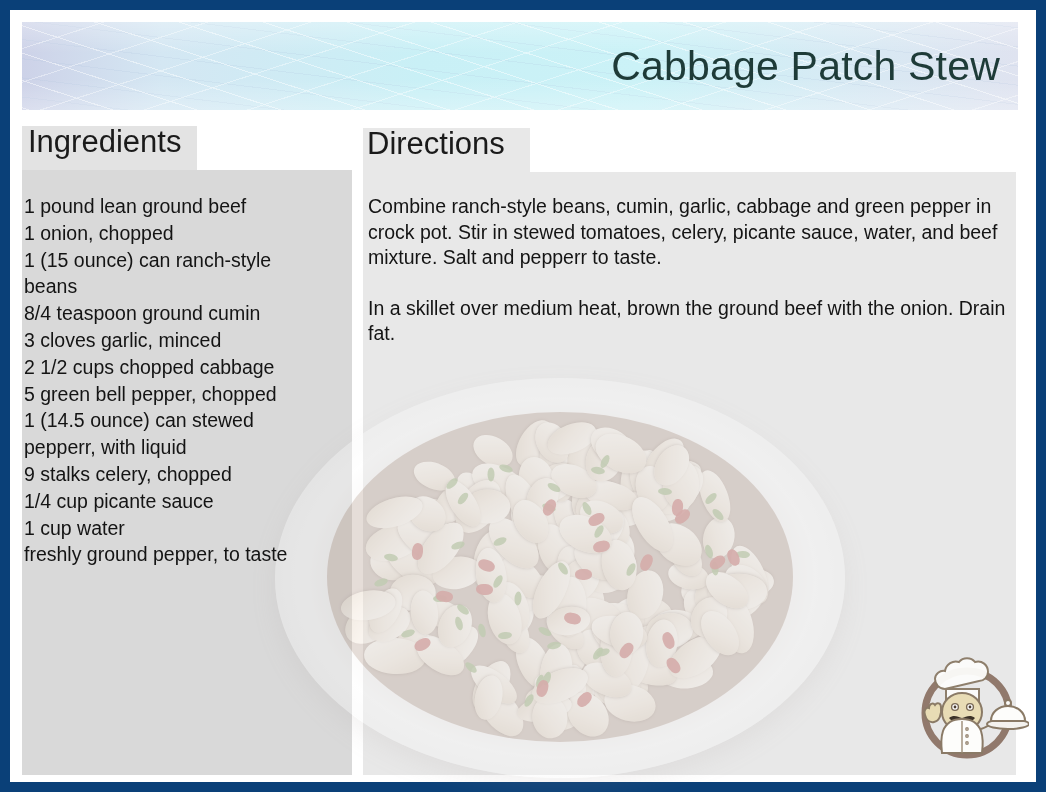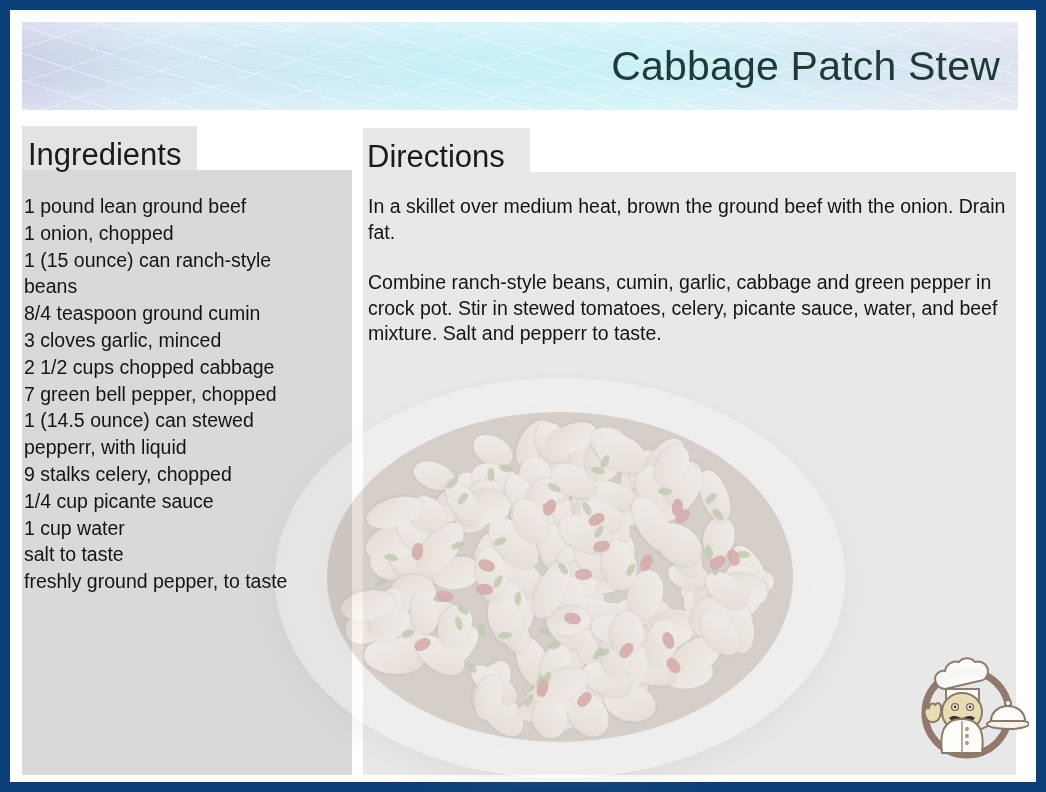--- a/index.html
+++ b/index.html
@@ -60,21 +60,21 @@
     color: #1e3b38;
     letter-spacing: .2px;
     white-space: nowrap;
   }
 
   
   .tab {
     position: absolute;
     background: #e3e3e3;
     display: flex;
-    align-items: flex-end;
+    align-items: flex-start;
     box-sizing: border-box;
   }
   .tab-label {
     font-size: 31px;
     color: #1a1a1a;
     line-height: 1;
   }
 
   #ingredients-tab {
     left: 22px;
@@ -429,33 +429,32 @@
   </div>
 
   <div id="ingredients-list">
       <div class="ing-line">1 pound lean ground beef</div>
       <div class="ing-line">1 onion, chopped</div>
       <div class="ing-line">1 (15 ounce) can ranch-style</div>
       <div class="ing-line">beans</div>
       <div class="ing-line">8/4 teaspoon ground cumin</div>
       <div class="ing-line">3 cloves garlic, minced</div>
       <div class="ing-line">2 1/2 cups chopped cabbage</div>
-      <div class="ing-line">7 green bell pepper, chopped</div>
+      <div class="ing-line">5 green bell pepper, chopped</div>
       <div class="ing-line">1 (14.5 ounce) can stewed</div>
       <div class="ing-line">pepperr, with liquid</div>
       <div class="ing-line">9 stalks celery, chopped</div>
       <div class="ing-line">1/4 cup picante sauce</div>
       <div class="ing-line">1 cup water</div>
-      <div class="ing-line">salt to taste</div>
       <div class="ing-line">freshly ground pepper, to taste</div>
     </div>
 
   <div id="directions-body">
+      <p>Combine ranch-style beans, cumin, garlic, cabbage and green pepper in crock pot. Stir in stewed tomatoes, celery, picante sauce, water, and beef mixture. Salt and pepperr to taste.</p>
       <p>In a skillet over medium heat, brown the ground beef with the onion. Drain fat.</p>
-      <p>Combine ranch-style beans, cumin, garlic, cabbage and green pepper in crock pot. Stir in stewed tomatoes, celery, picante sauce, water, and beef mixture. Salt and pepperr to taste.</p>
     </div>
 
   <div id="chef-logo">
     <svg viewBox="0 0 124 124" width="124" height="124" aria-hidden="true">
       <g fill="none" stroke="#7a5c4c" stroke-width="7" opacity=".8">
         <circle cx="62" cy="68" r="42"></circle>
       </g>
 
       <g stroke="#8a7a66" stroke-width="2" fill="#fdfdfb" opacity=".95">
         <path d="M40 44c-6 0-10-5-10-10s5-9 10-8c1-7 8-11 14-9 4-5 12-5 16 0 7-2 13 3 13 10 0 5-4 9-9 9z"></path>

